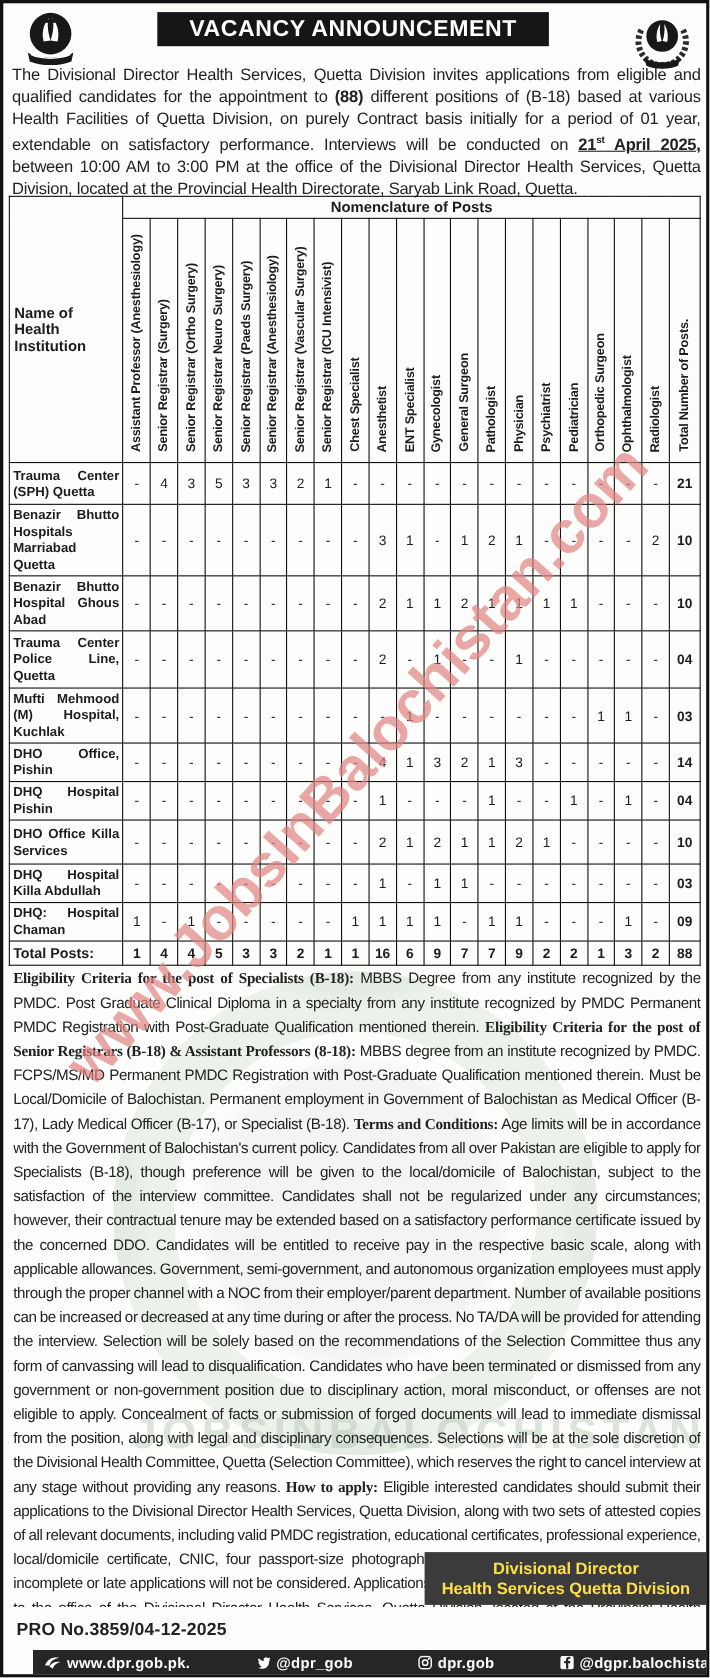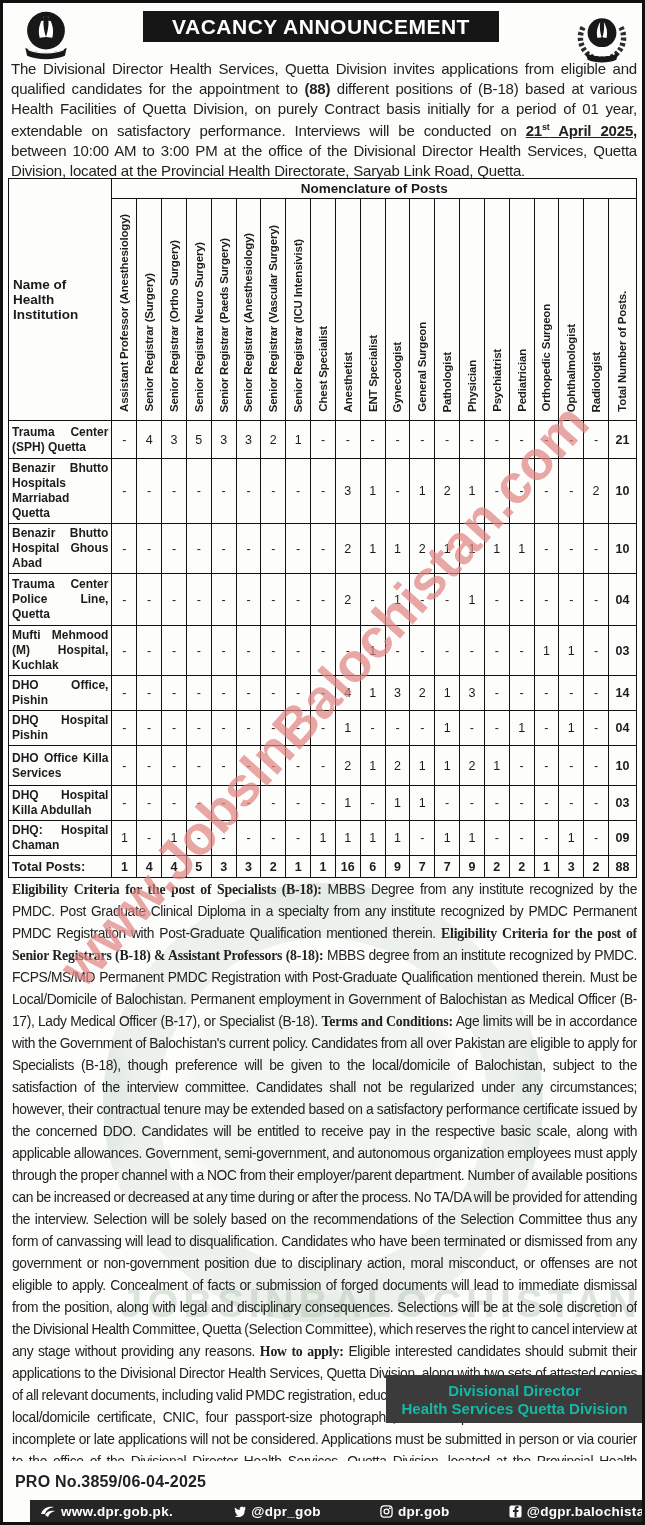--- a/index.html
+++ b/index.html
@@ -48,22 +48,22 @@
   
   .criteria {
     position:absolute; top:876px; left:9px; width:625px; height:582px; overflow:hidden;
     font-size:13.8px; line-height:22px; text-align:justify;
     letter-spacing:-0.35px; word-spacing:-0.6px; color:#222; z-index:2;
   }
   .criteria b { letter-spacing:-0.2px;font-family:Liberation Serif, serif; }
   
   .pro-no { position:absolute; left:12px; top:1470px; font-size:16px; font-weight:bold; color:#222; z-index:4; letter-spacing:0.2px; }
   .sig-box {
-    position:absolute; left:383px; top:1372px; width:257px; height:48px;
-    background:var(--signature_box_bg,#3b3b3b); color:#14b8a6; z-index:3;
+    position:absolute; left:383px; top:1408px; width:257px; height:48px;
+    background:var(--signature_box_bg,#3b3b3b); color:#fde047; z-index:3;
     display:flex; flex-direction:column; align-items:center; justify-content:center; gap:1px;
   }
   .sig-box span { font-size:15px; font-weight:bold; line-height:17px; white-space:nowrap; }
   .wm-notice {
     position:absolute; top:1487px; left:0; width:100%; text-align:center; z-index:6;
     font-size:14.5px; font-weight:bold; color:rgba(255,255,255,0.95);
     text-shadow:0 0 2px #777, 0 0 3px #888, 0 1px 2px #666;
     letter-spacing:-0.2px; pointer-events:none;
   }
   .social-bar {
@@ -444,21 +444,21 @@
             <td class="num totalcol">88</td>
           </tr>
         </tbody>
       </table>
   </div>
 
   <div class="wm-red">www.JobsInBalochistan.com</div>
 
   <p class="criteria"><b>Eligibility Criteria for the post of Specialists (B-18):</b><span>  MBBS Degree from any institute recognized by the PMDC.  Post Graduate Clinical Diploma in a specialty from any institute recognized by PMDC Permanent PMDC Registration with Post-Graduate Qualification mentioned therein.  </span><b>Eligibility Criteria for the post of Senior Registrars (B-18) &amp; Assistant Professors (8-18):</b><span>  MBBS degree from an institute recognized by PMDC.  FCPS/MS/MD Permanent PMDC Registration with Post-Graduate Qualification mentioned therein. Must be Local/Domicile of Balochistan. Permanent employment in Government of Balochistan as Medical Officer (B-17), Lady Medical Officer (B-17), or Specialist (B-18). </span><b>Terms and Conditions:</b><span>  Age limits will be in accordance with the Government of Balochistan's current policy.  Candidates from all over Pakistan are eligible to apply for Specialists (B-18), though preference will be given to the local/domicile of Balochistan, subject to the satisfaction of the interview committee. Candidates shall not be regularized under any circumstances; however, their contractual tenure may be extended based on a satisfactory performance certificate issued by the concerned DDO. Candidates will be entitled to receive pay in the respective basic scale, along with applicable allowances.  Government, semi-government, and autonomous organization employees must apply through the proper channel with a NOC from their employer/parent department.  Number of available positions can be increased or decreased at any time during or after the process. No TA/DA will be provided for attending the interview. Selection will be solely based on the recommendations of the Selection Committee thus any form of canvassing will lead to disqualification.  Candidates who have been terminated or dismissed from any government or non-government position due to disciplinary action, moral misconduct, or offenses are not eligible to apply.  Concealment of facts or submission of forged documents will lead to immediate dismissal from the position, along with legal and disciplinary consequences.  Selections will be at the sole discretion of the Divisional Health Committee, Quetta (Selection Committee), which reserves the right to cancel interview at any stage without providing any reasons.  </span><b>How to apply:</b><span>  Eligible interested candidates should submit their applications to the Divisional Director Health Services, Quetta Division, along with two sets of attested copies of all relevant documents, including valid PMDC registration, educational certificates, professional experience, local/domicile certificate, CNIC, four passport-size photographs, and an updated CV. Please note that incomplete or late applications will not be considered. Applications must be submitted in person or via courier to the office of the Divisional Director Health Services, Quetta Division, located at the Provincial Health Directorate, Saryab Link Road, Quetta, by or before </span></p>
 
-  <div class="pro-no">PRO No.3859/06-04-2025</div>
+  <div class="pro-no">PRO No.3859/04-12-2025</div>
   <div class="sig-box">
     <span>Divisional Director</span>
     <span>Health Services Quetta Division</span>
   </div>
 
   <div class="social-bar">
     <span class="social-item">
       <svg width="16" height="13" viewBox="0 0 16 13">
         <path d="M1 9 C3 3 8 1 14 2 C9 3 6 5 5 9 Z" fill="#fff"></path>
         <path d="M5 10 C7 6 11 5 15 6 C11 7 9 9 8 12 Z" fill="#fff"></path>

